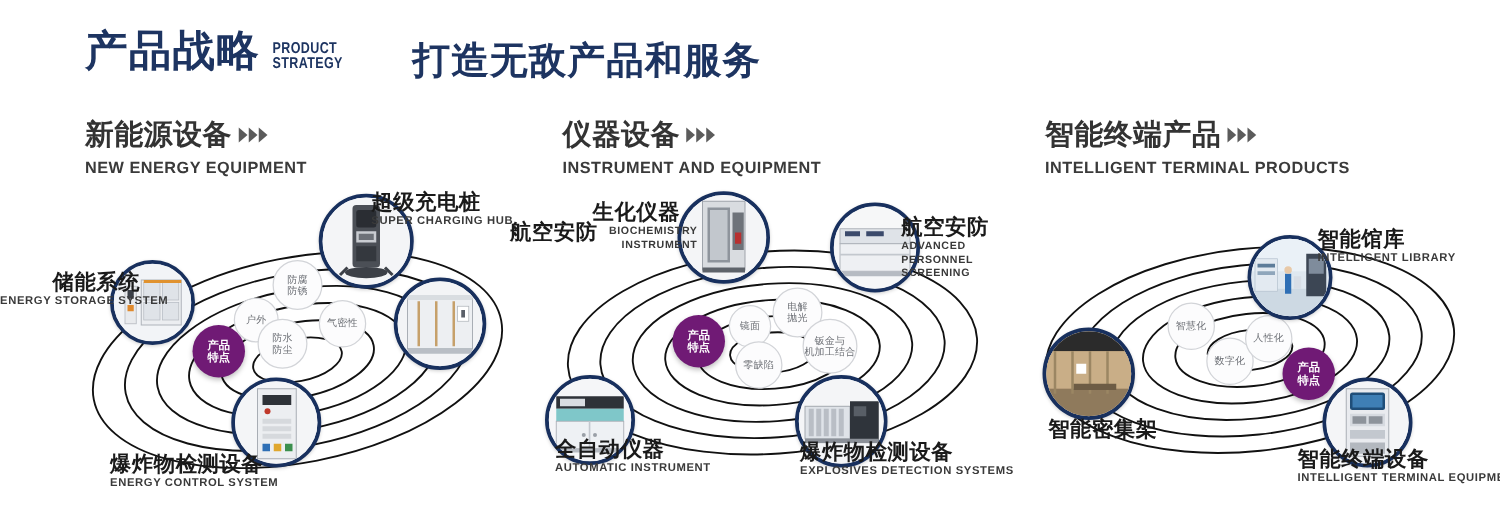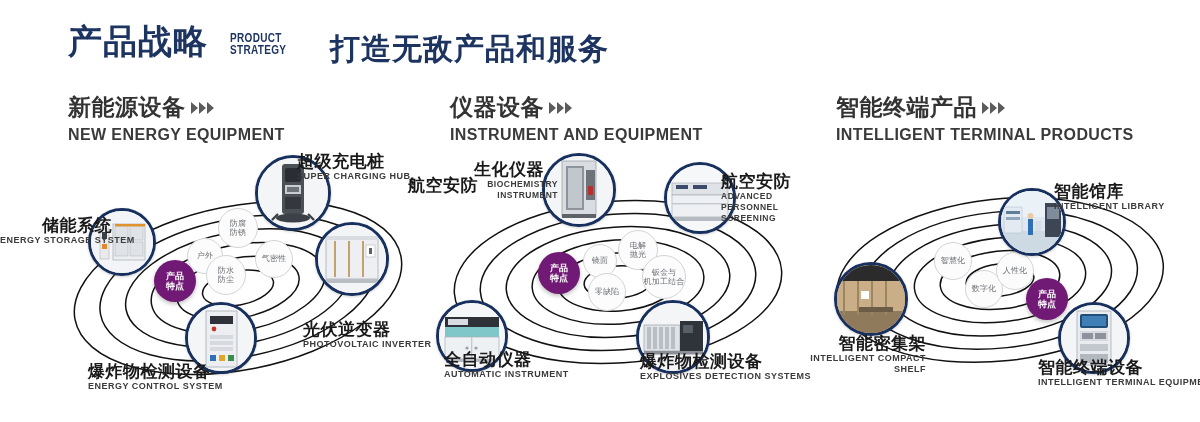--- a/index.html
+++ b/index.html
@@ -4,21 +4,21 @@
 <style>
   html,body{margin:0;padding:0;}
   body{
     width:1200px;height:422px;background:#ffffff;
     font-family:"Liberation Sans","DejaVu Sans",sans-serif;
     overflow:hidden;position:relative;
   }
   #stage{position:relative;width:1200px;height:422px;}
 
   
-  .hdr{position:absolute;left:68px;top:24px;display:flex;align-items:flex-end;gap:12px;}
+  .hdr{position:absolute;left:68px;top:24px;display:flex;align-items:flex-end;gap:0;}
   .hdr-cn{
     font-size:34px;font-weight:bold;color:#1d3461;letter-spacing:1px;
     line-height:1;font-family:"Liberation Sans","DejaVu Sans",sans-serif;
   }
   .hdr-en{
     margin-left:10px;margin-bottom:2px;color:#1d3461;font-weight:bold;
     font-size:12.5px;line-height:12px;letter-spacing:.4px;
     transform:scaleX(.80);transform-origin:left bottom;
   }
   .hdr-en span{display:block;}
@@ -31,21 +31,21 @@
   .sect{position:absolute;}
   .sect-row{display:flex;align-items:center;gap:5px;}
   .sect-cn{font-size:23px;font-weight:bold;color:#333333;letter-spacing:.5px;line-height:1;}
   .sect-arrows{display:flex;gap:1px;}
   .sect-arrows i{
     width:0;height:0;display:block;
     border-top:6px solid transparent;border-bottom:6px solid transparent;
     border-left:7px solid #5b5b5b;
   }
   .sect-en{
-    margin-top:7px;font-size:16px;font-weight:bold;color:#3a3a3a;
+    margin-top:7px;font-size:13px;font-weight:bold;color:#3a3a3a;
     letter-spacing:.4px;
   }
 
   
   .cluster{position:absolute;width:400px;height:250px;}
   .cluster svg{position:absolute;left:0;top:0;overflow:visible;}
 
   
   .node{
     position:absolute;border-radius:50%;
@@ -222,24 +222,20 @@
     </div>
   </div>
 
   <div class="lbl" style="left:297px;top:152px;">
     <div class="cn">超级充电桩</div>
     <div class="en">SUPER CHARGING HUB</div>
   </div>
   <div class="lbl right" style="left:0px;top:216px;width:112px;">
     <div class="cn">储能系统</div>
     <div class="en">ENERGY STORAGE SYSTEM</div>
-  </div>
-  <div class="lbl" style="left:303px;top:320px;">
-    <div class="cn">光伏逆变器</div>
-    <div class="en">PHOTOVOLTAIC INVERTER</div>
   </div>
   <div class="lbl" style="left:88px;top:362px;">
     <div class="cn">爆炸物检测设备</div>
     <div class="en">ENERGY CONTROL SYSTEM</div>
   </div>
 
   <div class="cluster" style="left:420px;top:160px;">
     <svg width="400" height="250" viewBox="0 0 400 250">
       <g fill="none" stroke="#111111" stroke-width="1.5">
         <ellipse cx="198" cy="122" rx="34" ry="16" transform="rotate(-4 198 122)"></ellipse>
@@ -425,20 +421,19 @@
       </svg>
     </div>
   </div>
 
   <div class="lbl" style="left:1054px;top:182px;">
     <div class="cn">智能馆库</div>
     <div class="en">INTELLIGENT LIBRARY</div>
   </div>
   <div class="lbl right" style="left:806px;top:334px;width:120px;">
     <div class="cn">智能密集架</div>
-    <div class="en" style="white-space:normal;">INTELLIGENT COMPACT SHELF</div>
   </div>
   <div class="lbl" style="left:1038px;top:358px;">
     <div class="cn">智能终端设备</div>
     <div class="en">INTELLIGENT TERMINAL EQUIPMENT</div>
   </div>
 
 </div>
 
 </body></html>

